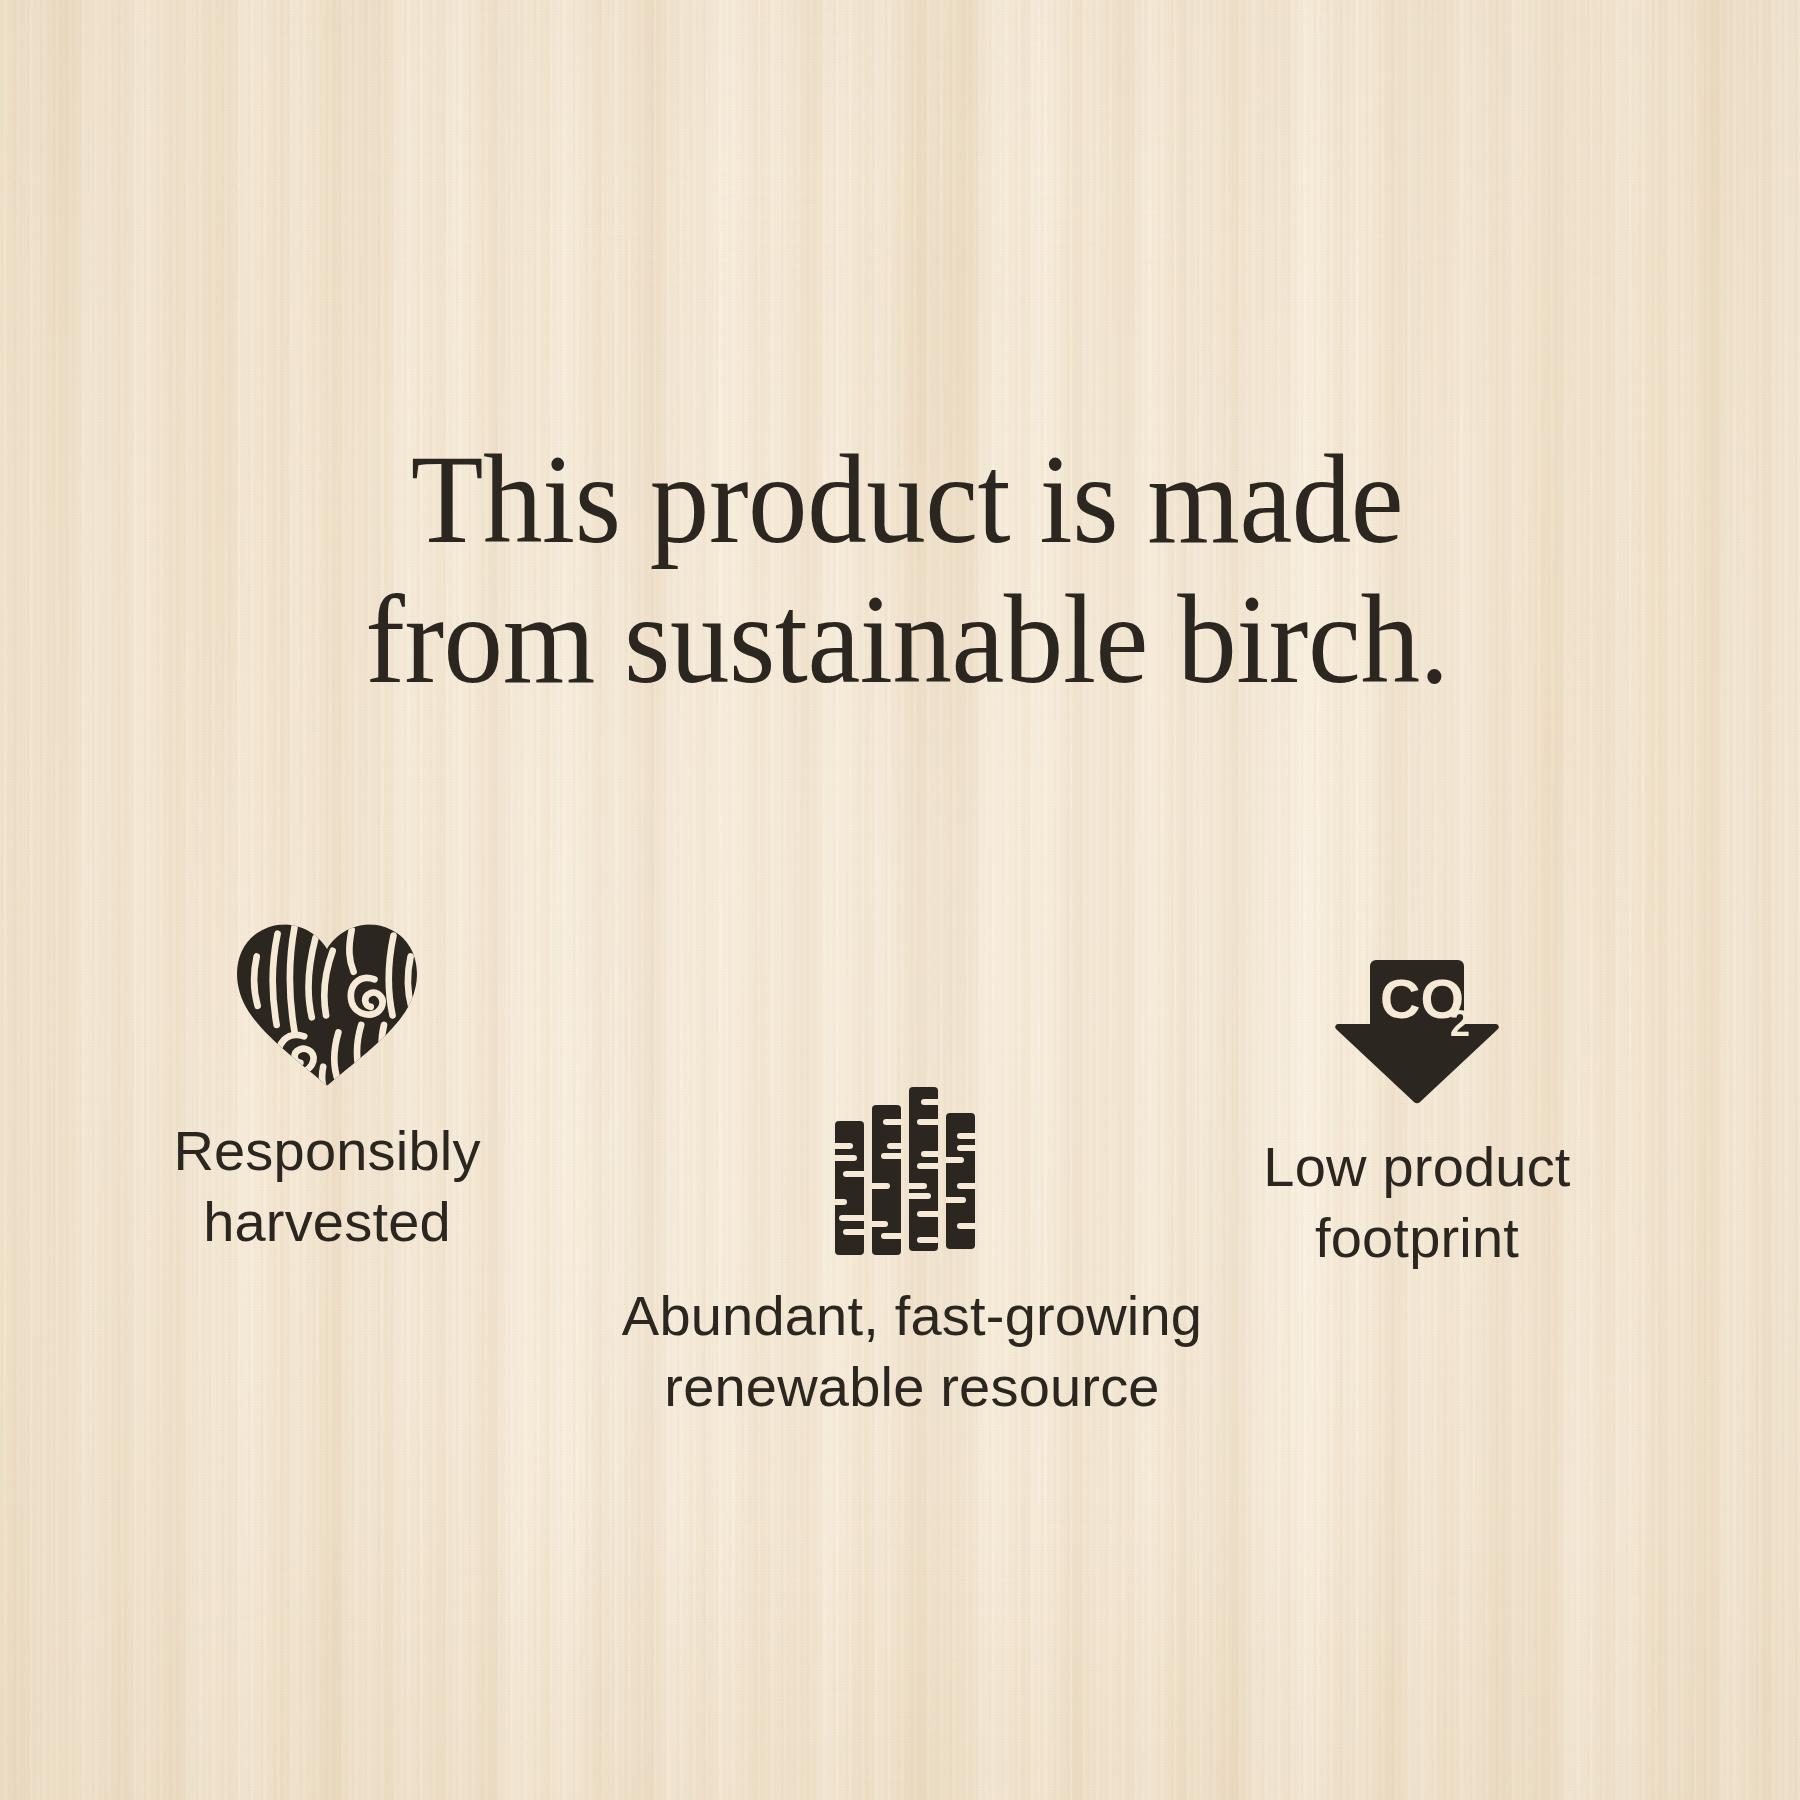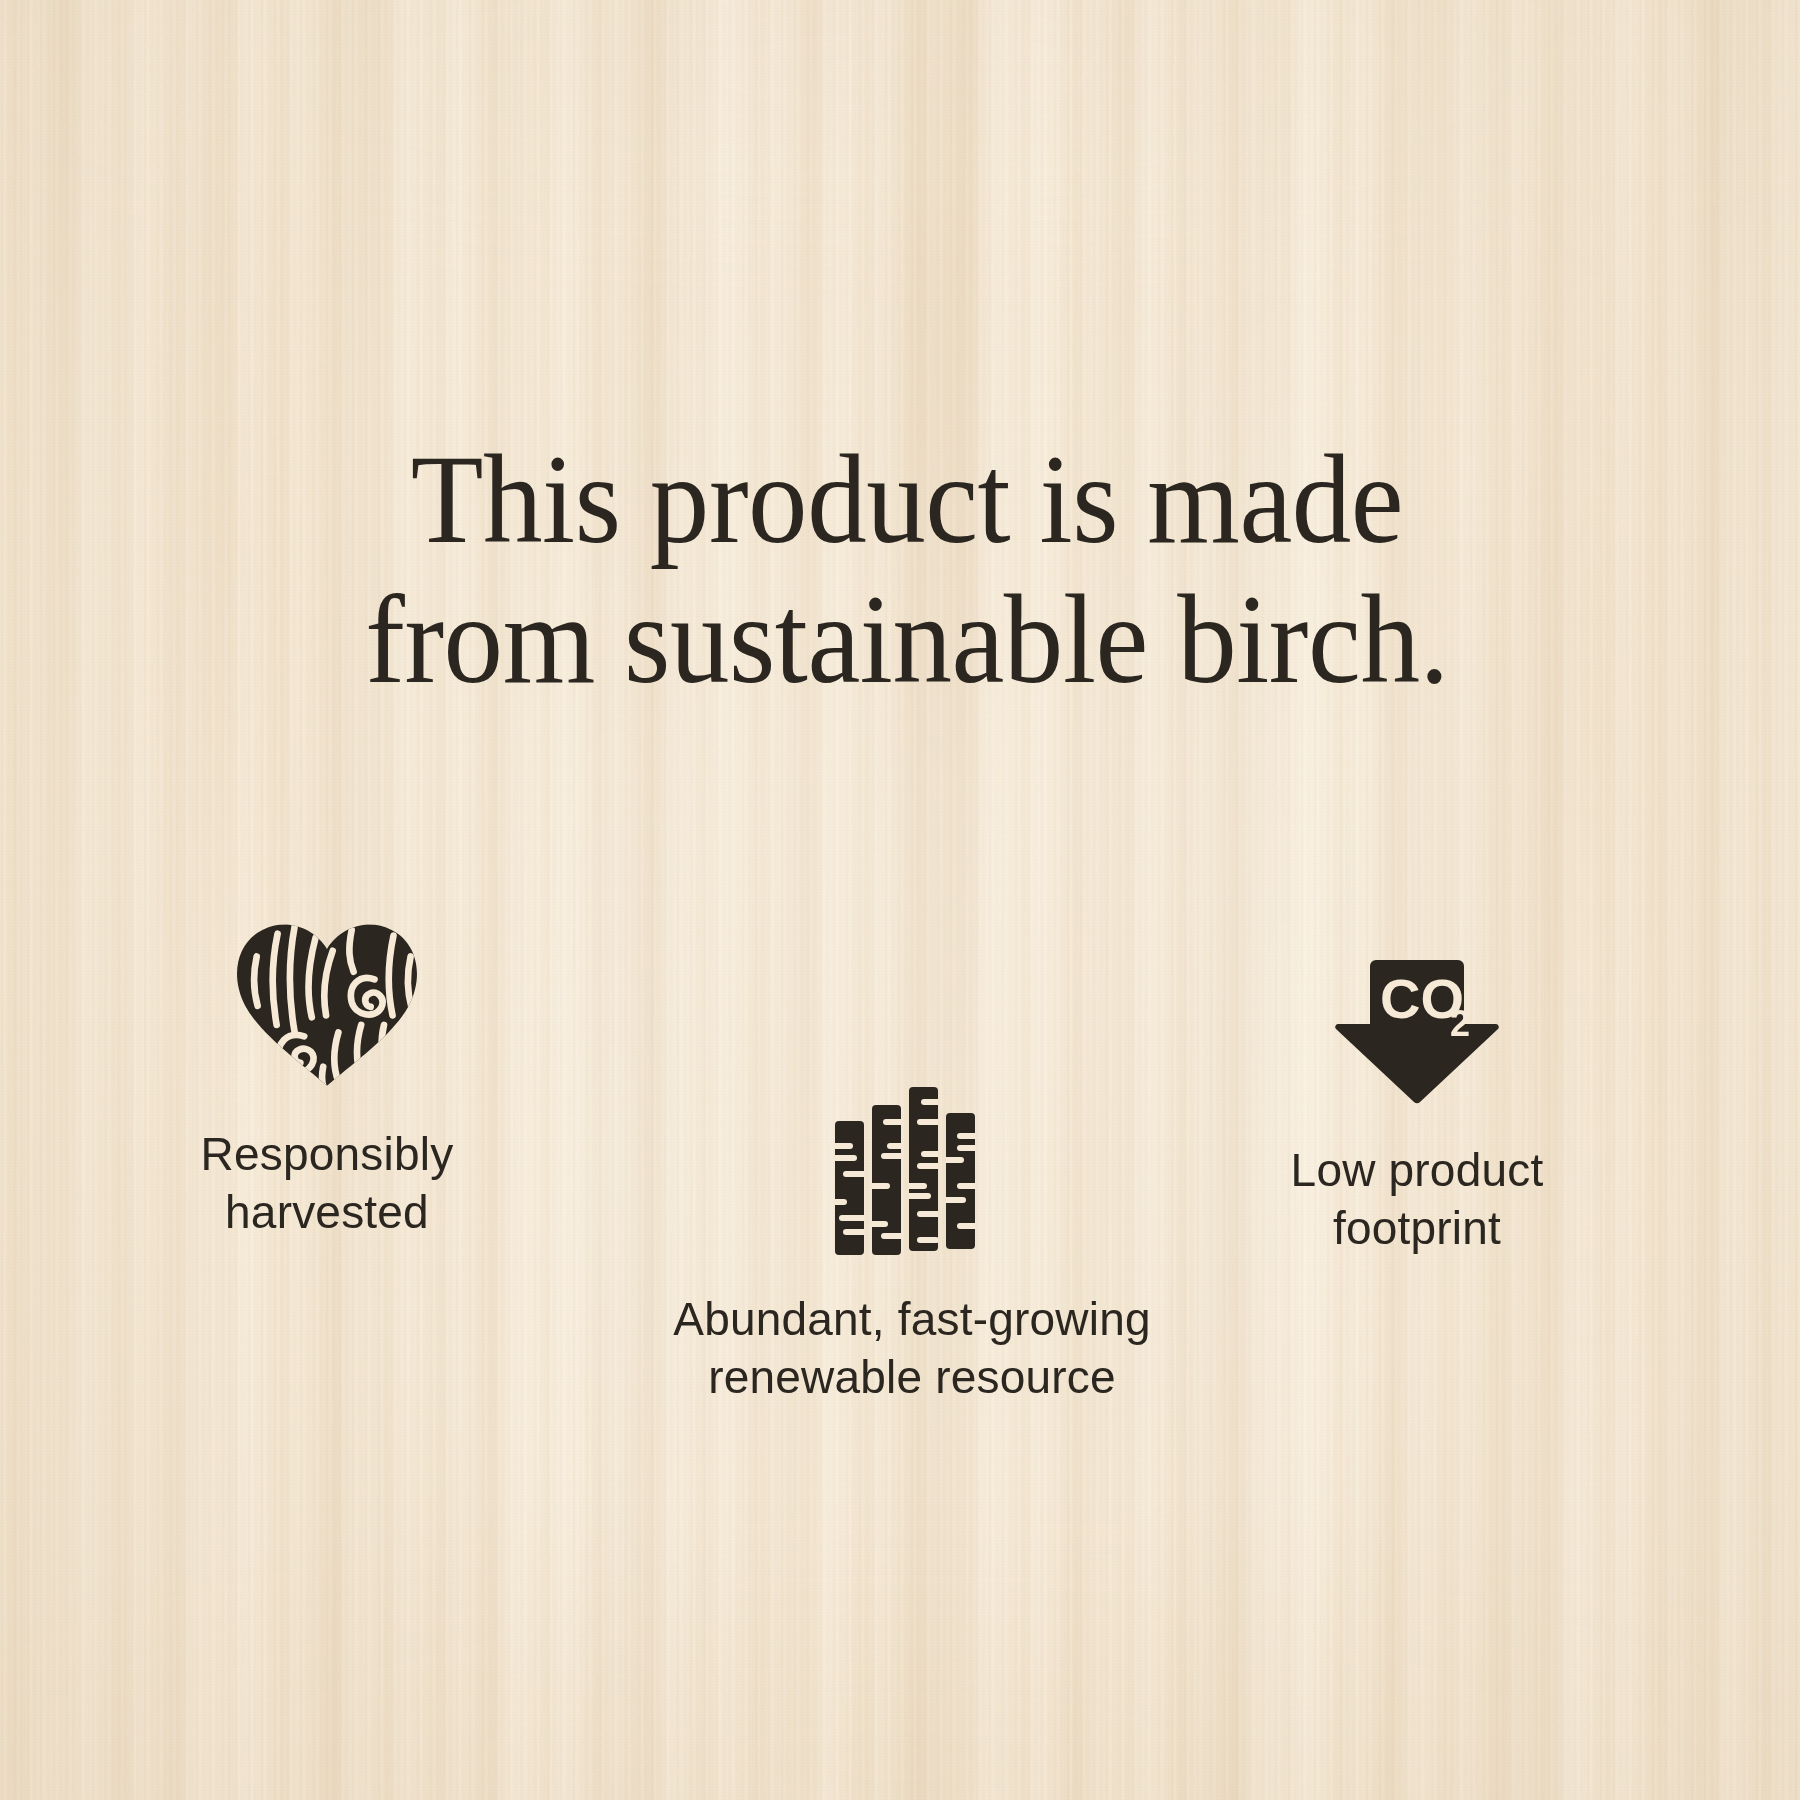--- a/index.html
+++ b/index.html
@@ -123,23 +123,23 @@
     position: absolute;
     text-align: center;
     color: #2b2720;
   }
   .feature .icon-wrap {
     display: flex;
     align-items: flex-end;
     justify-content: center;
   }
   .feature .caption {
-    margin-top: 36px;
+    margin-top: 26px;
     font-family: "Liberation Sans", sans-serif;
-    font-size: 46px;
+    font-size: 56px;
     line-height: 1.26;
     color: #2b2720;
     white-space: pre-line;
     letter-spacing: 0.2px;
   }
 
   
   .feature-harvest {
     left: 110px;
     top: 0px;

